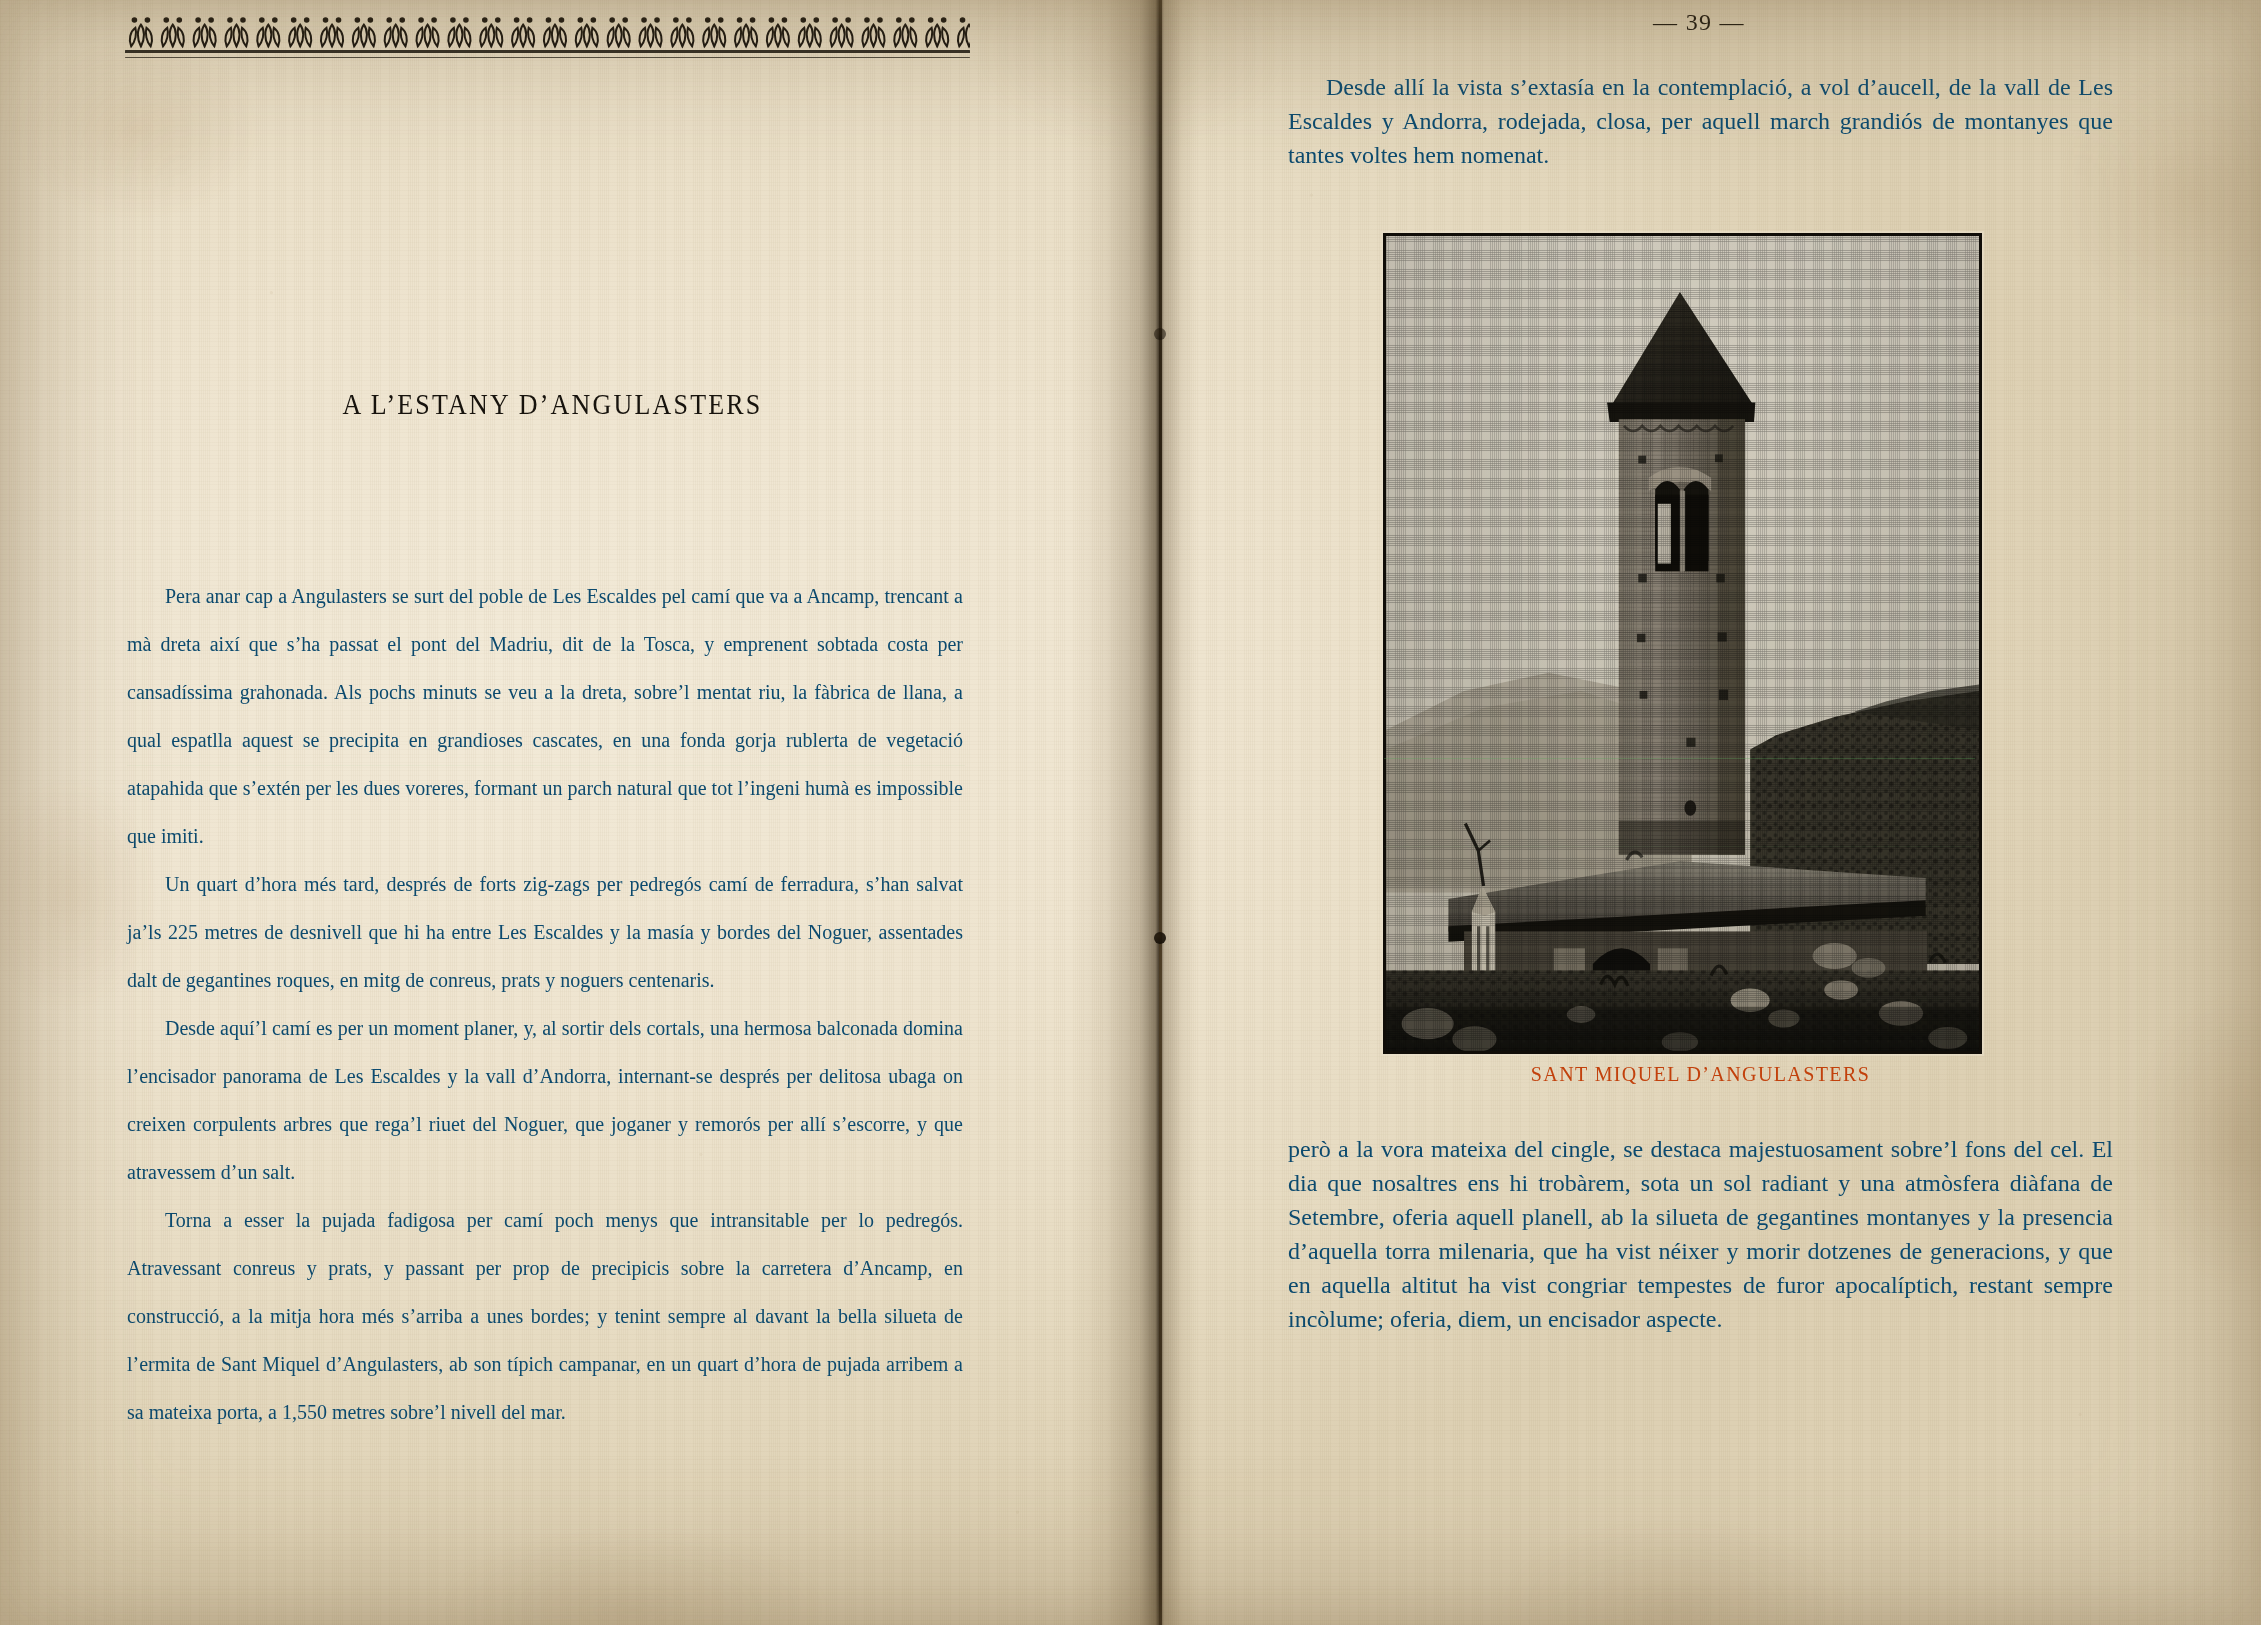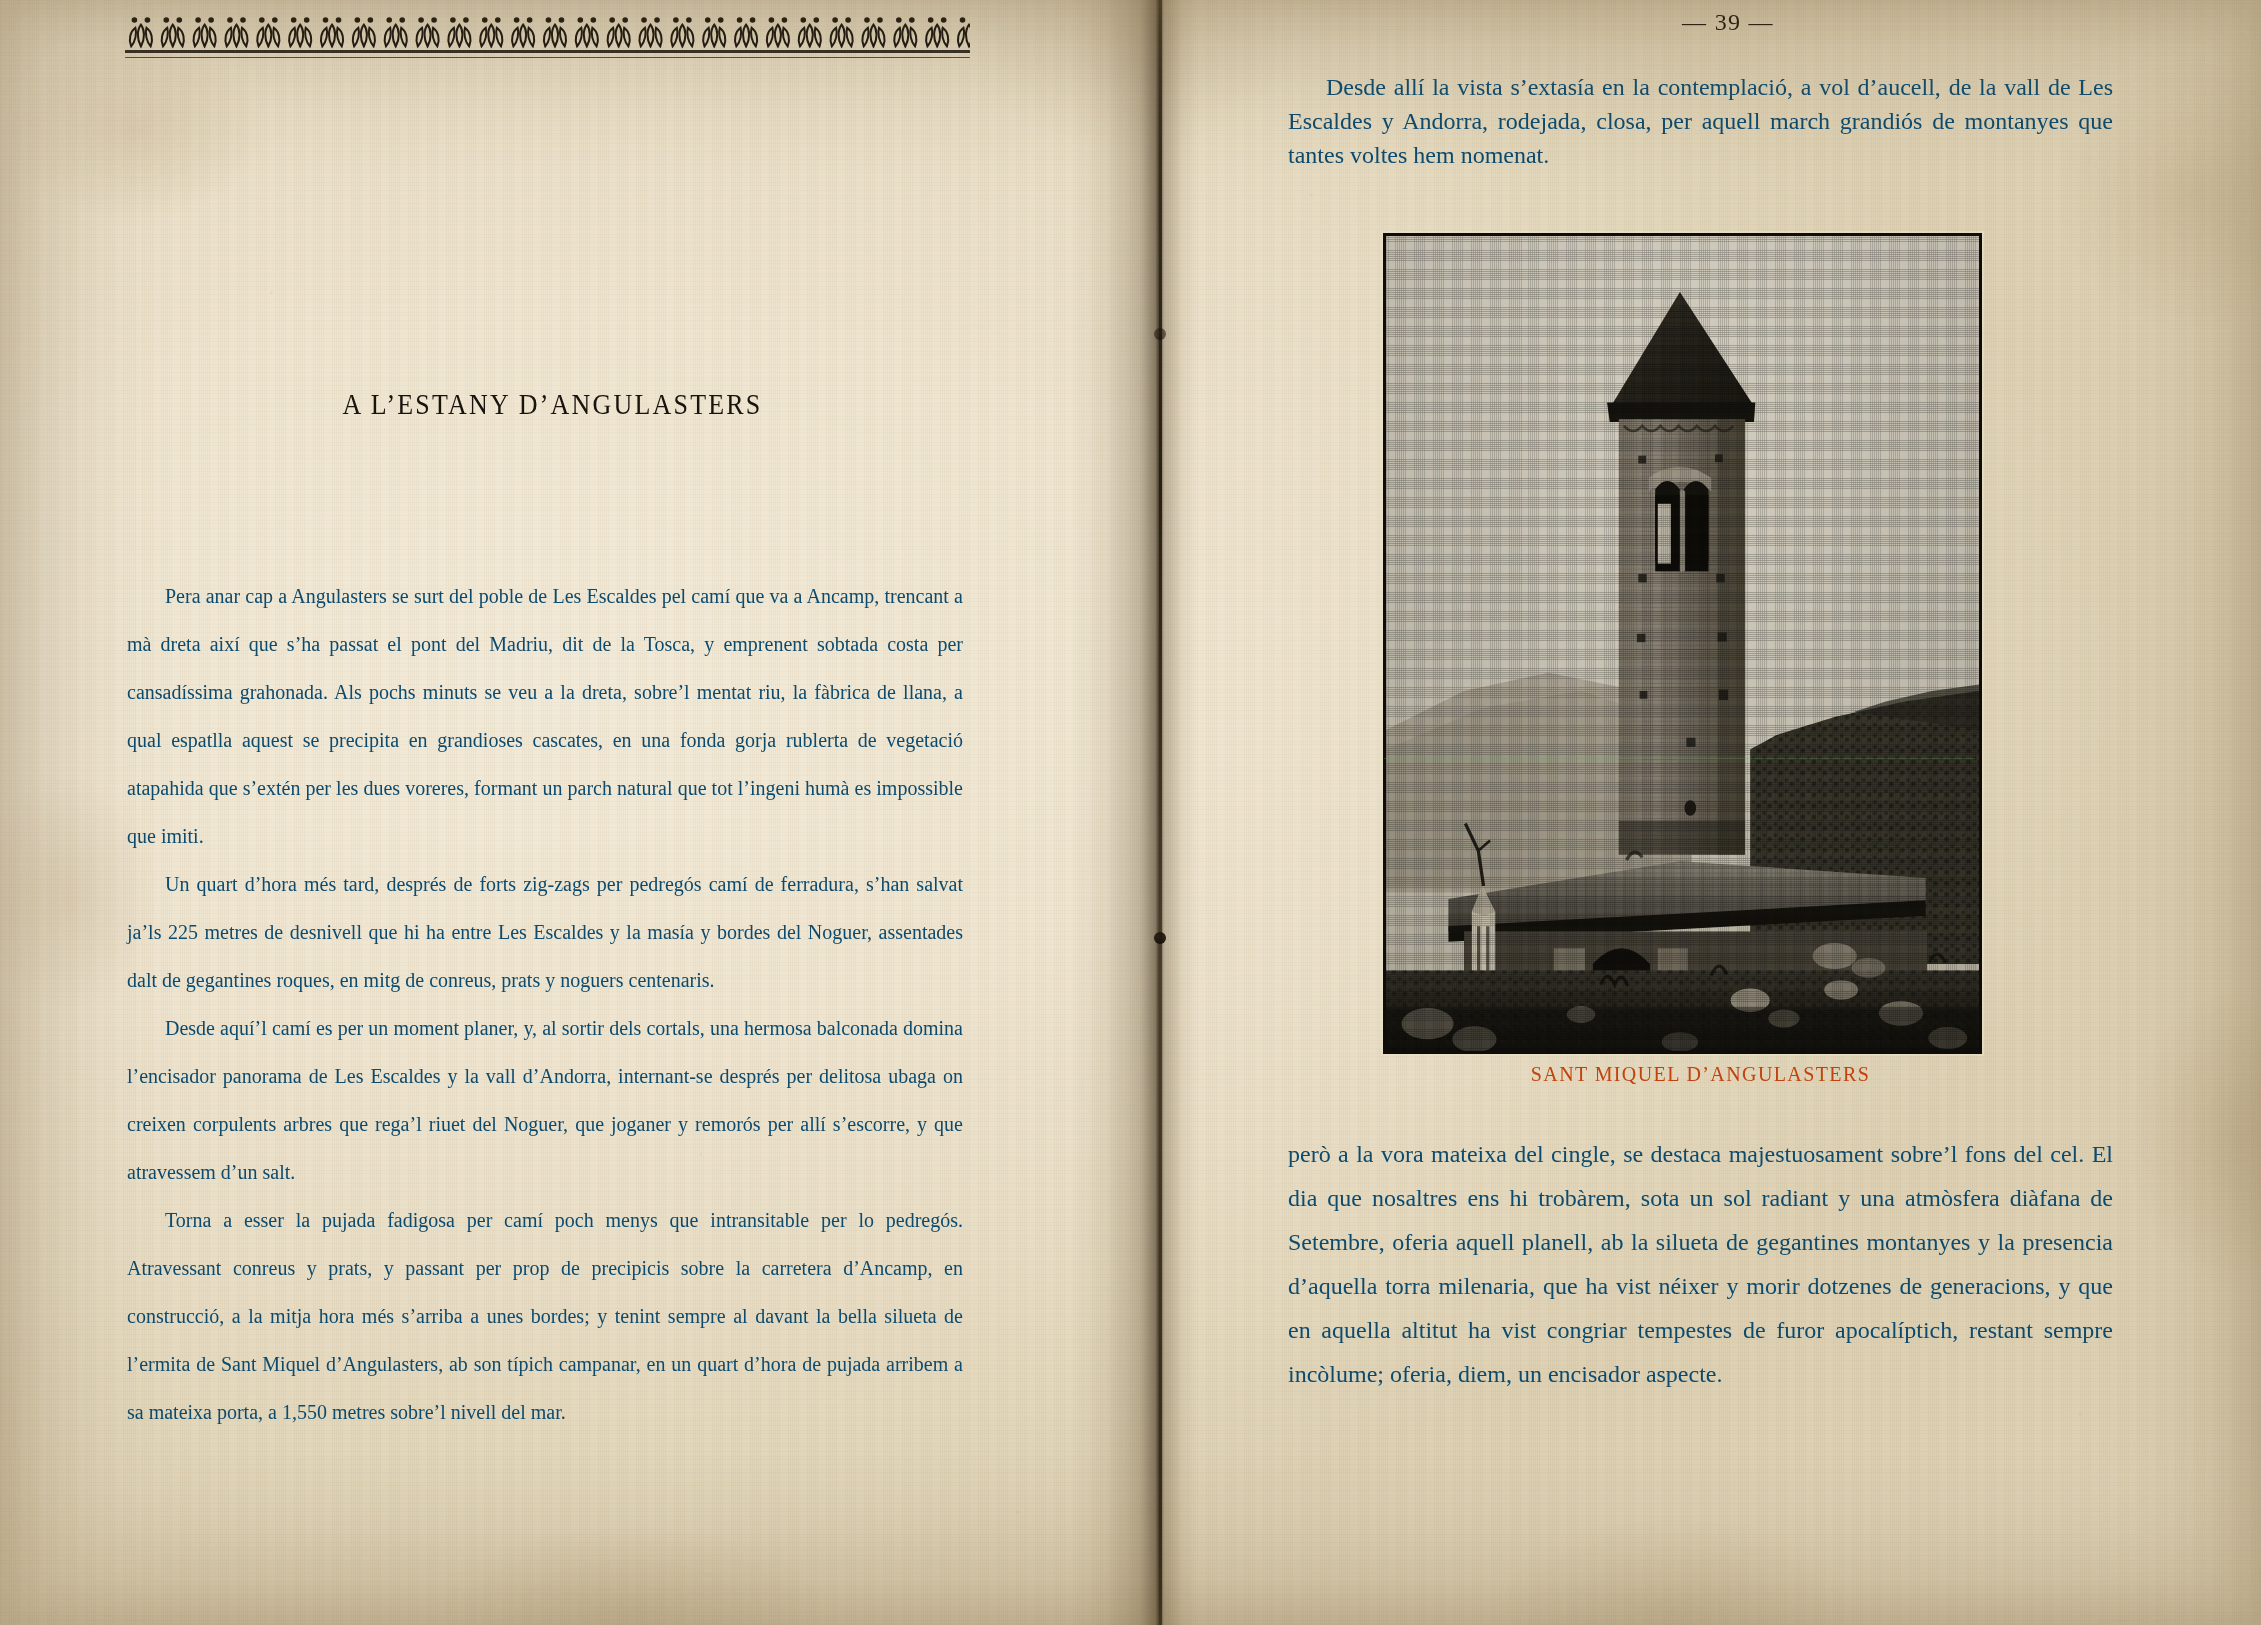--- a/index.html
+++ b/index.html
@@ -80,25 +80,25 @@
   .col{
     position:absolute;
     font-family:"Liberation Serif",serif;
     color:#0c4a6e;
     text-align:justify;
     text-justify:inter-word;
     hyphens:manual;
   }
   .col-left{left:127px;top:572px;width:836px;font-size:20px;line-height:48px;}
   .col-right-top{left:1288px;top:70px;width:825px;font-size:24px;line-height:34px;}
-  .col-right-bottom{left:1288px;top:1132px;width:825px;font-size:24px;line-height:44px;}
+  .col-right-bottom{left:1288px;top:1132px;width:825px;font-size:24px;line-height:34px;}
   .col p{margin:0;text-indent:38px;}
   .col p.noindent{text-indent:0;}
 
-  .folio{position:absolute;left:1163px;width:1060px;top:9px;text-align:center;
+  .folio{position:absolute;left:1134px;width:1060px;top:9px;text-align:center;
     font-family:"Liberation Serif",serif;font-size:24px;letter-spacing:1.3px;color:#1a150d;padding-left:35px;}
 
   
   .photo-frame{
     position:absolute;left:1383px;top:233px;width:593px;height:815px;
     border:3.2px solid #100d08;
     background:#b9b3a4;overflow:hidden;
     box-shadow:0 0 0 1.9px rgba(235,226,205,.55);
   }
   .photo-frame .halftone{position:absolute;inset:0;opacity:.38;mix-blend-mode:multiply;

